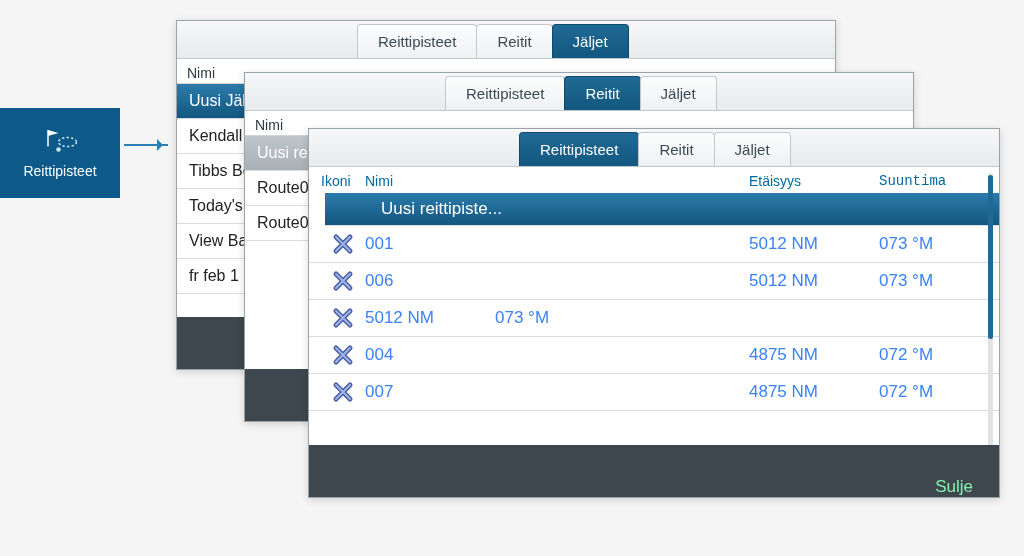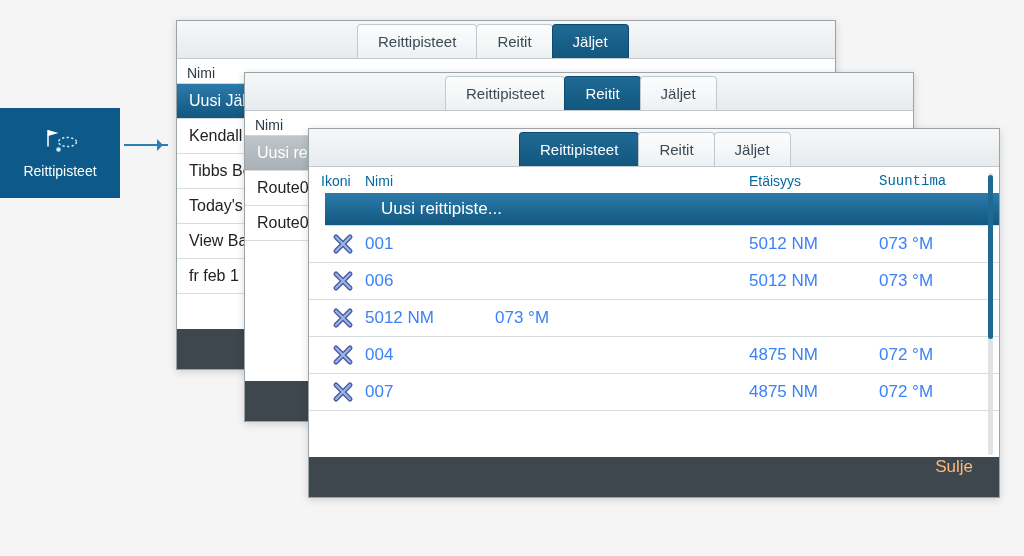--- a/index.html
+++ b/index.html
@@ -106,26 +106,26 @@
     color: #fff;
   }
   .row.hl {
     background: linear-gradient(#bfc6ca,#a9b1b6);
     color: #fff;
   }
   .footer {
     position: absolute;
     left: 0; right: 0; bottom: 0;
     background: #3d474d;
-    height: 40px;
+    height: 52px;
     display: flex;
     justify-content: flex-end;
-    align-items: flex-start;
+    align-items: flex-end;
     padding-right: 26px;
-    color: #fdba74;
+    color: #86efac;
     font-size: 17px;
   }
 
   
   .wp-hdr {
     display: flex;
     padding: 6px 10px 4px 12px;
     font-size: 14px;
     color: #0369a1;
   }

